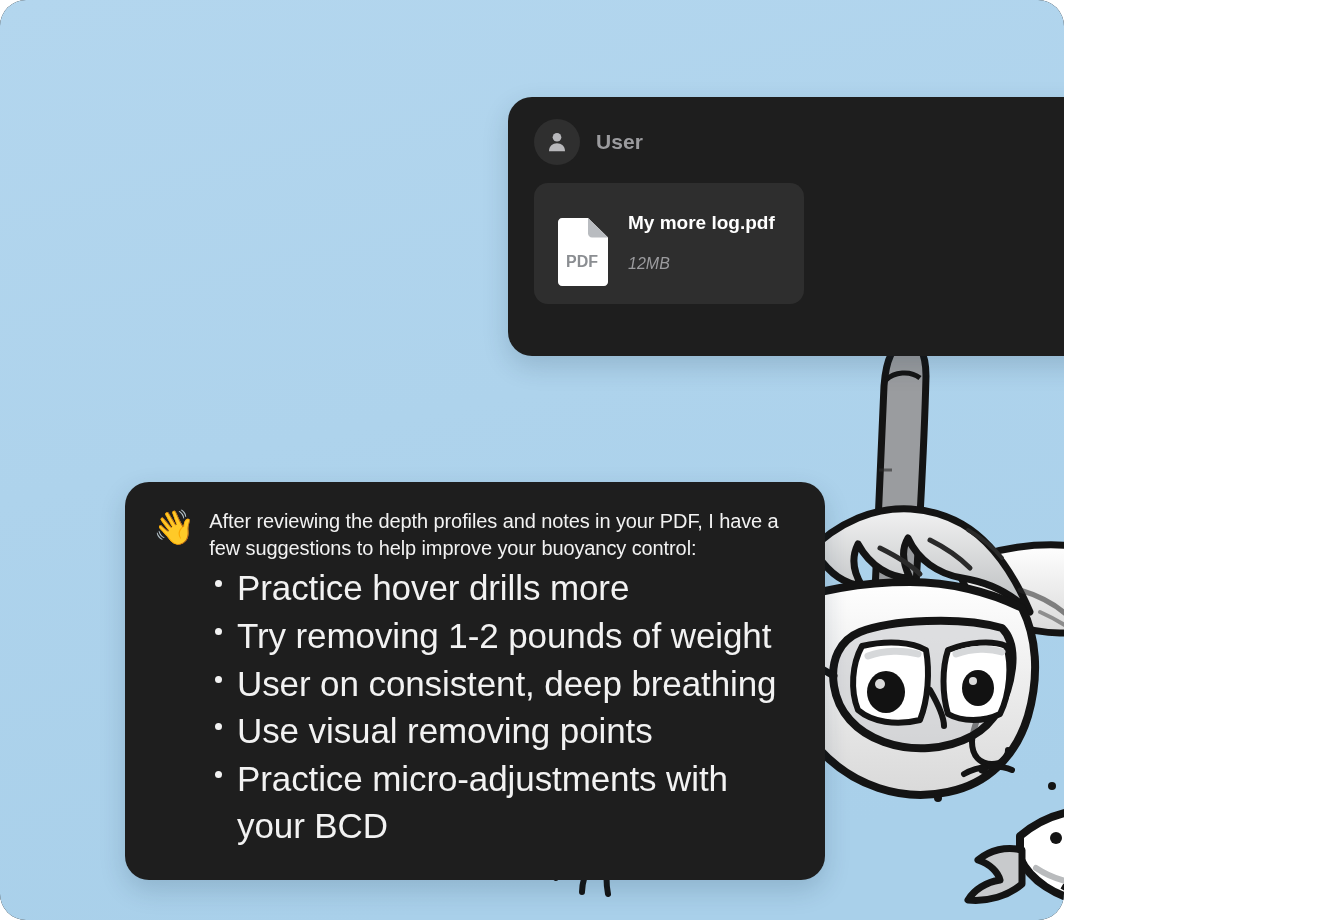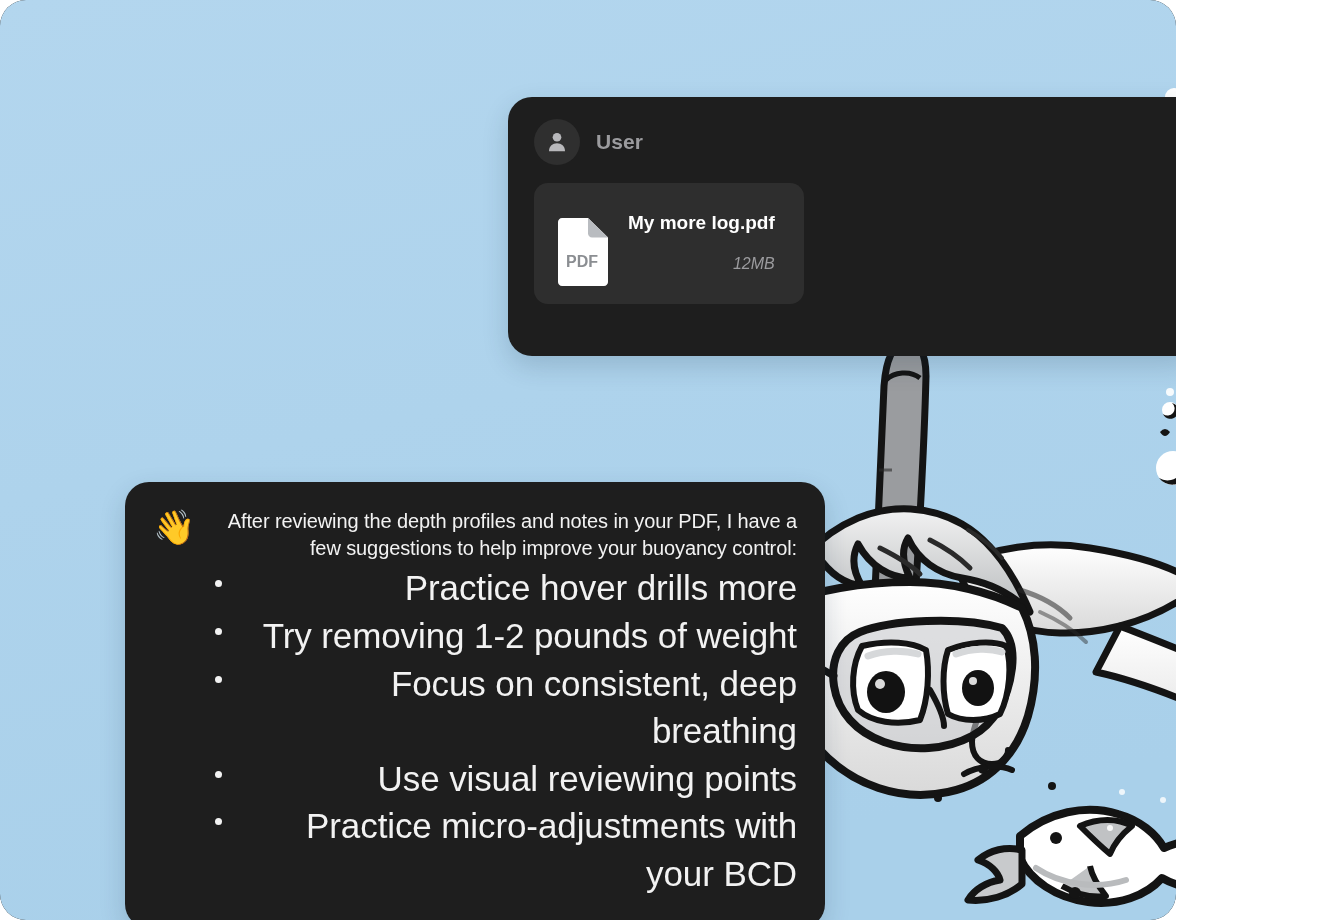--- a/index.html
+++ b/index.html
@@ -10,26 +10,25 @@
   body {
     width: 1320px;
     height: 920px;
     overflow: hidden;
     font-family: "Liberation Sans", sans-serif;
     -webkit-font-smoothing: antialiased;
   }
 
   #stage {
     position: relative;
-    width: 1176px;
+    width: 1064px;
     height: 920px;
     background: #000000;
     border-radius: 26px;
     overflow: hidden;
-    text-align: right;
   }
 
   
   #illustration {
     position: absolute;
     inset: 0;
     width: 1320px;
     height: 920px;
     pointer-events: none;
   }
@@ -347,19 +346,19 @@
   </div>
 
   <div id="assistant-bubble">
     <div class="assistant-intro">
       <span class="wave-emoji">👋</span>
       <span class="assistant-text">After reviewing the depth profiles and notes in your PDF, I have a few suggestions to help improve your buoyancy control:</span>
     </div>
     <ul class="suggestions">
       <li>Practice hover drills more</li>
       <li>Try removing 1-2 pounds of weight</li>
-      <li>Focus on consistent, deep breathing</li>
-      <li>Use visual reviewing points</li>
+      <li>User on consistent, deep breathing</li>
+      <li>Use visual removing points</li>
       <li>Practice micro-adjustments with your BCD</li>
     </ul>
   </div>
 
 </div>
 
 </body></html>

